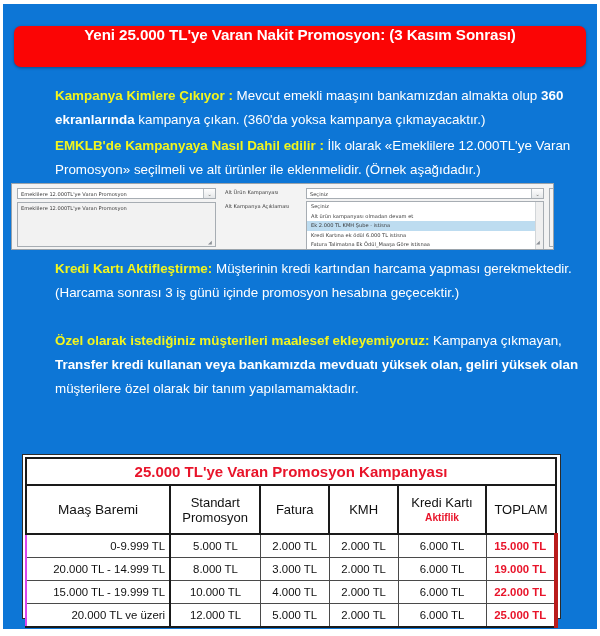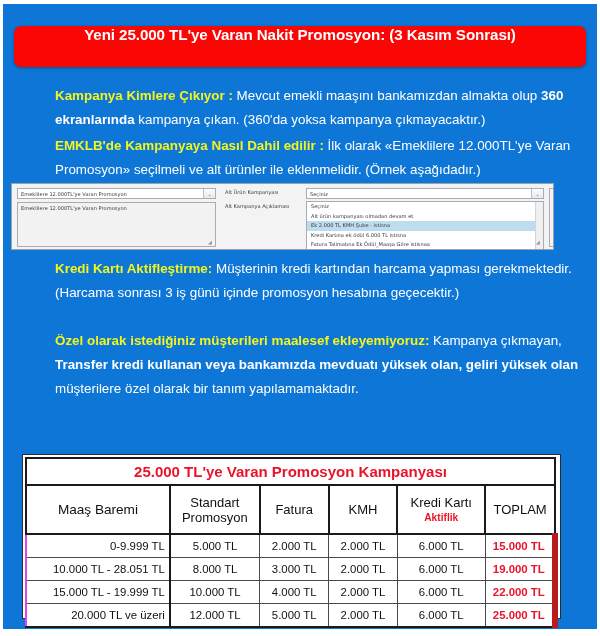--- a/index.html
+++ b/index.html
@@ -161,21 +161,21 @@
     display:block;color:#e8142a;font-weight:bold;font-size:10.2px;
   }
   table.promo tr.data-row td{height:22px;}
   table.promo tr.data-row td.rowlabel{
     text-align:right;
     border-right:2px solid #1a1a1a;
     border-left:2px solid #d946ef;
   }
   table.promo tr.data-row td.total{
     color:#e8142a;font-weight:bold;
-    border-right:6px solid #b91c1c;
+    border-right:4px solid #b91c1c;
   }
   table.promo tr.data-row:last-child td{border-bottom:2px solid #1a1a1a;}
 </style>
 </head>
 <body>
 
 <div class="slide">
 
   <div class="title-wrap">
     <div class="title-banner">
@@ -260,21 +260,21 @@
 
         <tr class="data-row">
           <td class="rowlabel">0-9.999 TL</td>
           <td>5.000 TL</td>
           <td>2.000 TL</td>
           <td>2.000 TL</td>
           <td>6.000 TL</td>
           <td class="total">15.000 TL</td>
         </tr>
         <tr class="data-row">
-          <td class="rowlabel">10.000 TL - 28.051 TL</td>
+          <td class="rowlabel">20.000 TL - 14.999 TL</td>
           <td>8.000 TL</td>
           <td>3.000 TL</td>
           <td>2.000 TL</td>
           <td>6.000 TL</td>
           <td class="total">19.000 TL</td>
         </tr>
         <tr class="data-row">
           <td class="rowlabel">15.000 TL - 19.999 TL</td>
           <td>10.000 TL</td>
           <td>4.000 TL</td>

